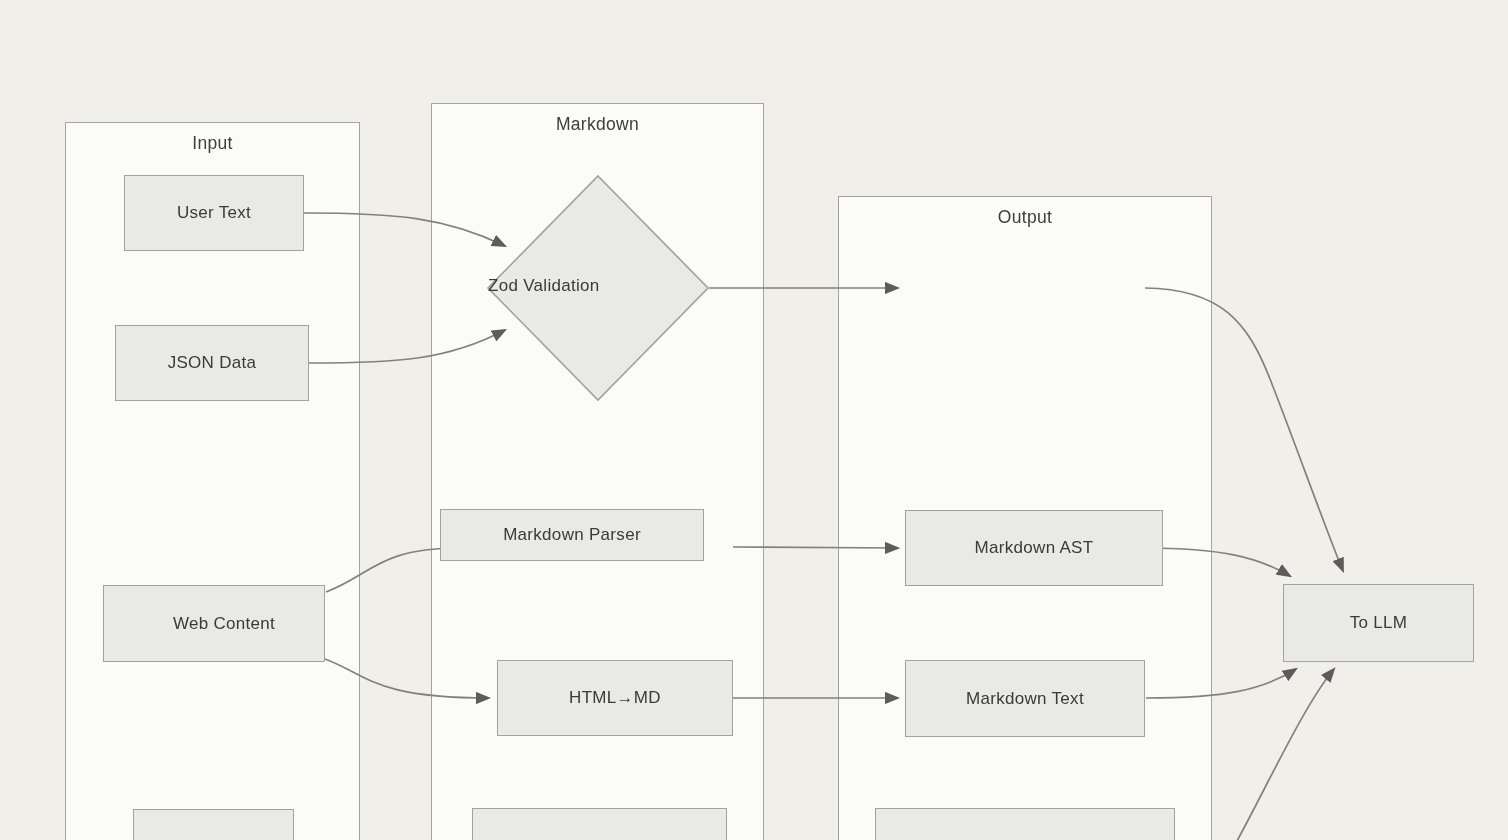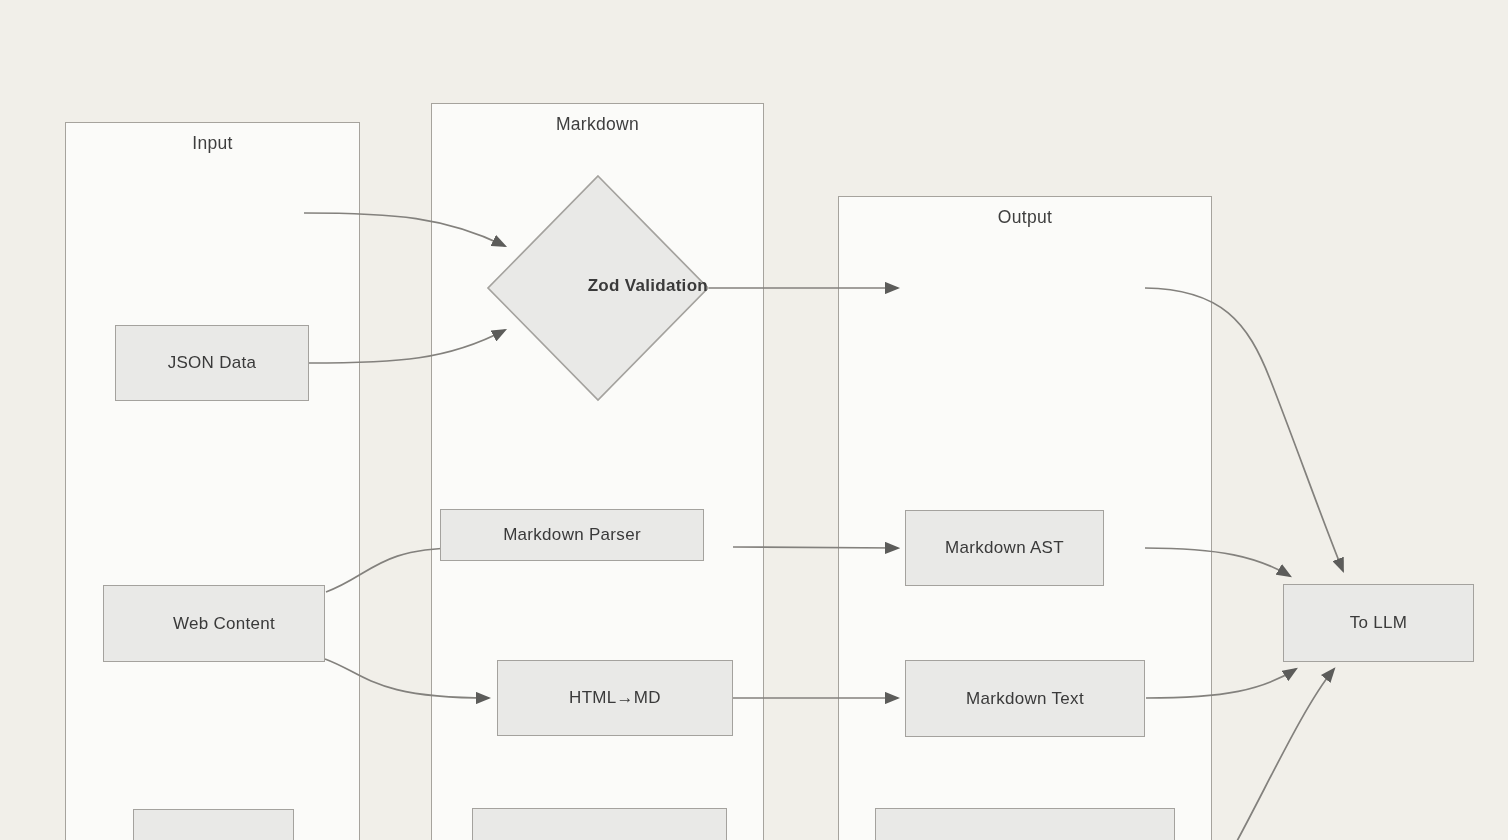--- a/index.html
+++ b/index.html
@@ -70,34 +70,33 @@
     color: #3a3a3a;
     letter-spacing: 0.3px;
     white-space: nowrap;
   }
   #node-user-text      { left: 124px;  top: 175px; width: 180px; height: 76px; }
   #node-json-data      { left: 115px;  top: 325px; width: 194px; height: 76px; }
   #node-web-content    { left: 103px;  top: 585px; width: 222px; height: 77px; padding-left: 20px; }
   #node-markdown-parser{ left: 440px;  top: 509px; width: 264px; height: 52px; }
   #node-html-to-md     { left: 497px;  top: 660px; width: 236px; height: 76px; }
   #node-type-safe-data { left: 905px;  top: 250px; width: 240px; height: 76px; }
-  #node-markdown-ast   { left: 905px;  top: 510px; width: 199px; height: 76px; }
+  #node-markdown-ast   { left: 905px;  top: 510px; width: 258px; height: 76px; }
   #node-markdown-text  { left: 905px;  top: 660px; width: 240px; height: 77px; }
   #node-to-llm         { left: 1283px; top: 584px; width: 191px; height: 78px; }
   #node-input-partial    { left: 133px; top: 809px; width: 161px; height: 45px; }
   #node-transform-partial{ left: 472px; top: 808px; width: 255px; height: 46px; }
   #node-output-partial   { left: 875px; top: 808px; width: 300px; height: 46px; }
 
   .diamond-label {
     position: absolute;
     left: 488px;
     top: 276px;
     width: 220px;
-    text-align: right;
-    font-weight: bold;
+    text-align: left;
   }
 </style>
 </head>
 <body>
 
 <div class="stage">
 
   <div class="col" id="col-input">
     <div class="col-title">Input</div>
   </div>
@@ -125,20 +124,23 @@
     <path class="wire" marker-end="url(#arrow)" d="M 702 698 L 898 698"></path>
     <path class="wire" marker-end="url(#arrow)" d="M 1145 548 C 1220 548 1258 557 1290 576"></path>
     <path class="wire" marker-end="url(#arrow)" d="M 1146 698 C 1225 698 1263 690 1296 669"></path>
     <path class="wire" marker-end="url(#arrow)" d="M 1237 841 C 1270 780 1305 704 1334 669"></path>
 
     <polygon class="shape-diamond" points="598,176 708,288 598,400 488,288"></polygon>
   </svg>
 
   <div class="diamond-label">Zod Validation</div>
 
+  <div class="node" id="node-user-text">
+    <span class="node-label">User Text</span>
+  </div>
   <div class="node" id="node-json-data">
     <span class="node-label">JSON Data</span>
   </div>
   <div class="node" id="node-web-content">
     <span class="node-label">Web Content</span>
   </div>
   <div class="node" id="node-markdown-parser">
     <span class="node-label">Markdown Parser</span>
   </div>
   <div class="node" id="node-html-to-md">

